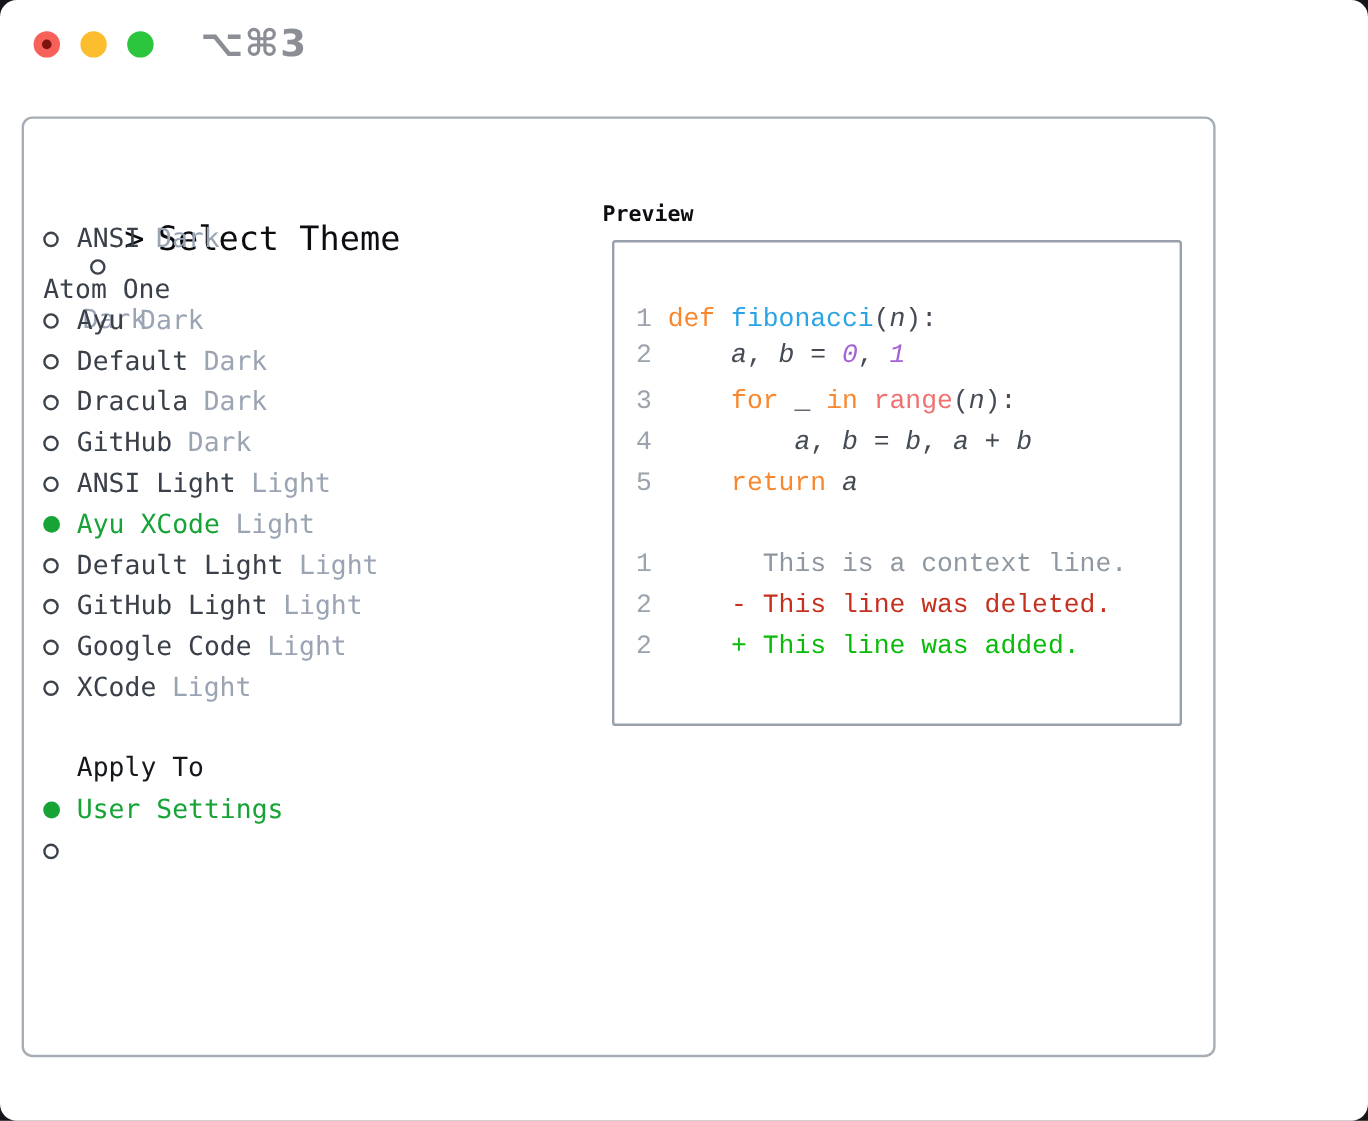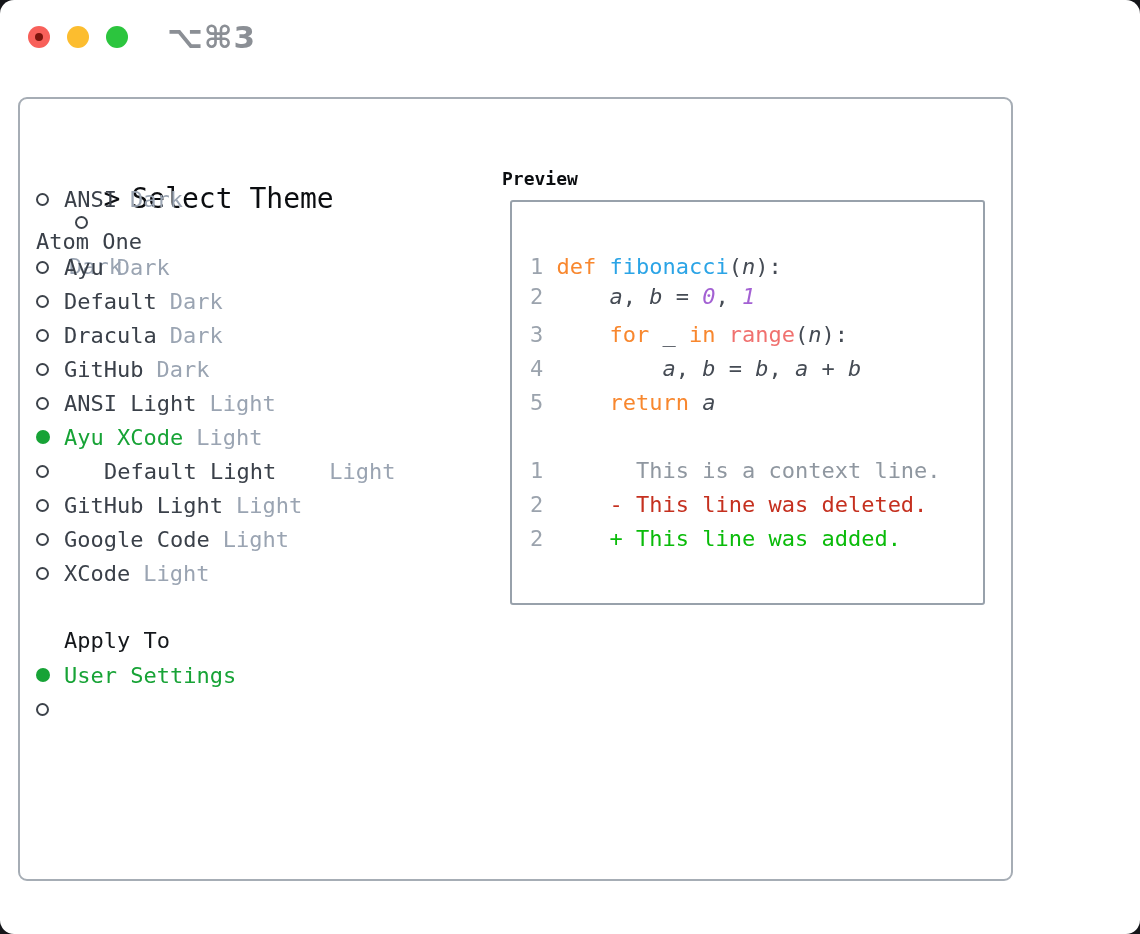--- a/index.html
+++ b/index.html
@@ -58,21 +58,21 @@
                   font-size:22px; color:#14171b; }
   .help { position:absolute; left:16px; top:661px; width:402px; font-size:22px;
           line-height:34px; color:var(--muted-text); }
 
   .preview-header { position:absolute; left:482px; top:50px; height:34px; line-height:34px;
                     font-size:18px; font-weight:700; color:var(--title-text);margin-top:13px; }
   .preview-box { position:absolute; left:490px; top:101px; width:475px; height:405px;
                  border:2px solid var(--preview-border); border-radius:3px; box-sizing:border-box; }
 
   .pv-line { position:absolute; left:18px; height:34px; line-height:34px;
-             font-size:22px; white-space:pre; }
+             font-size:22px; white-space:pre;font-family:Liberation Mono, monospace; }
   .s-ln  { color:var(--line-number); }
   .s-pl  { color:var(--code-plain); }
   .s-kw  { color:var(--code-keyword); }
   .s-fn  { color:var(--code-function); }
   .s-v   { color:var(--code-plain); font-style:italic; }
   .s-num { color:var(--code-number); font-style:italic; }
   .s-bi  { color:var(--code-builtin); }
   .s-ctx { color:var(--context-text); }
   .s-del { color:var(--diff-deleted); }
   .s-add { color:var(--diff-added);margin-top:20px; }
@@ -96,21 +96,21 @@
 
   <div id="theme-list">
       <div class="opt" style="top: 83px;"><span class="radio"></span><span class="oname">ANSI</span><span class="ovariant">Dark</span></div>
       <div class="opt" style="top: 117px; flex-direction: column;"><span class="radio"></span><span class="oname">Atom One</span><span class="ovariant">Dark</span></div>
       <div class="opt" style="top: 151px;"><span class="radio"></span><span class="oname">Ayu</span><span class="ovariant">Dark</span></div>
       <div class="opt" style="top: 185px;"><span class="radio"></span><span class="oname">Default</span><span class="ovariant">Dark</span></div>
       <div class="opt" style="top: 219px;"><span class="radio"></span><span class="oname">Dracula</span><span class="ovariant">Dark</span></div>
       <div class="opt" style="top: 253px; align-items: center;"><span class="radio"></span><span class="oname">GitHub</span><span class="ovariant">Dark</span></div>
       <div class="opt" style="top: 287px;"><span class="radio"></span><span class="oname">ANSI Light</span><span class="ovariant">Light</span></div>
       <div class="opt selected" style="top: 321px;"><span class="radio"></span><span class="oname">Ayu XCode</span><span class="ovariant">Light</span></div>
-      <div class="opt" style="top: 355px; gap: 40px;"><span class="radio"></span><span class="oname">Default Light</span><span class="ovariant">Light</span></div>
+      <div class="opt" style="top: 355px;"><span class="radio"></span><span class="oname">Default Light</span><span class="ovariant">Light</span></div>
       <div class="opt" style="top: 389px;"><span class="radio"></span><span class="oname">GitHub Light</span><span class="ovariant">Light</span></div>
       <div class="opt" style="top: 423px;"><span class="radio"></span><span class="oname">Google Code</span><span class="ovariant">Light</span></div>
       <div class="opt" style="top: 457px;"><span class="radio"></span><span class="oname">XCode</span><span class="ovariant">Light</span></div>
     </div>
 
   <div class="apply-header">Apply To</div>
 
   <div id="apply-list">
       <div class="opt selected" style="top: 559px;"><span class="radio"></span><span class="oname">User Settings</span></div>
       <div class="opt" style="top: 593px;"><span class="radio"></span></div>

